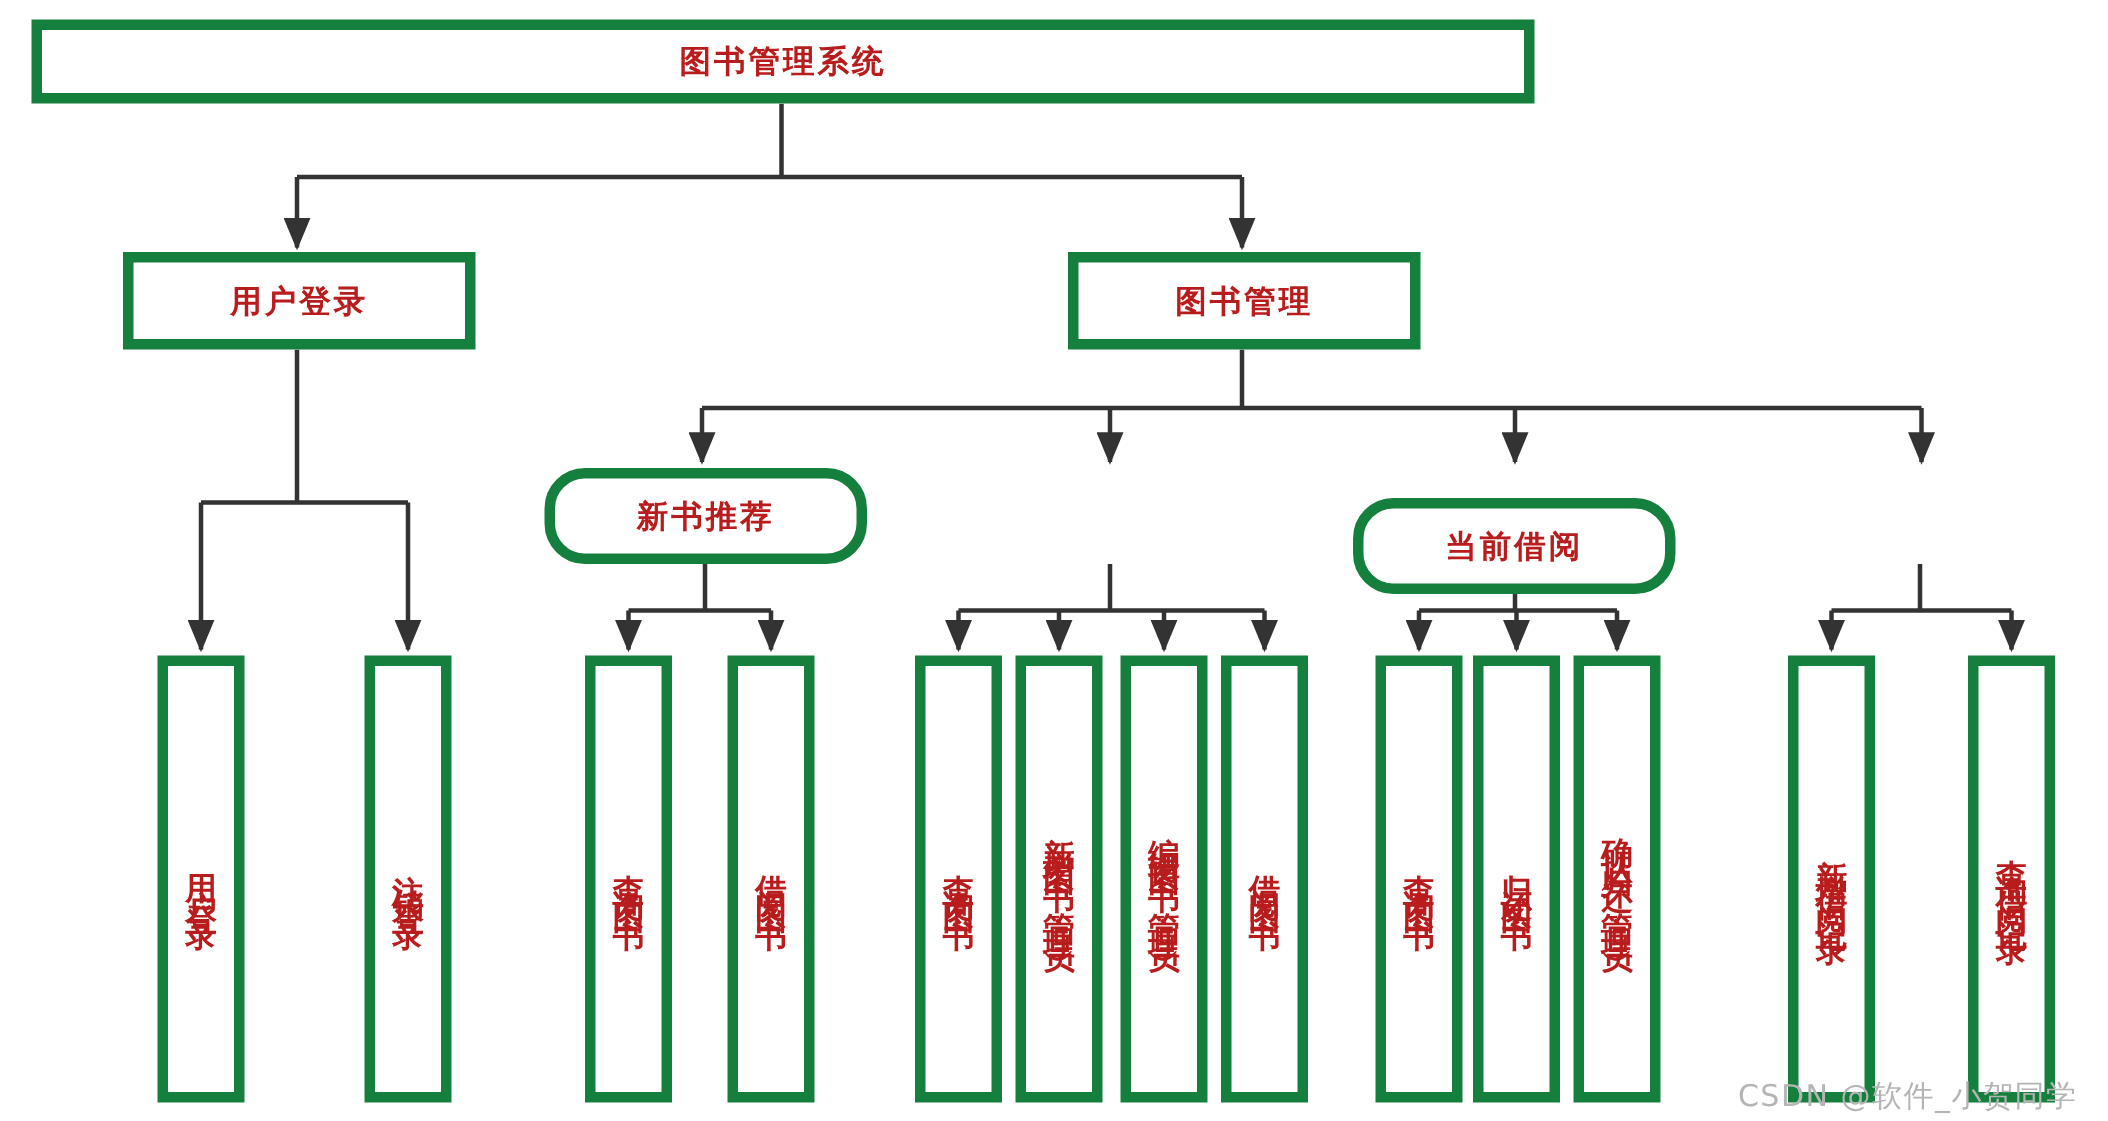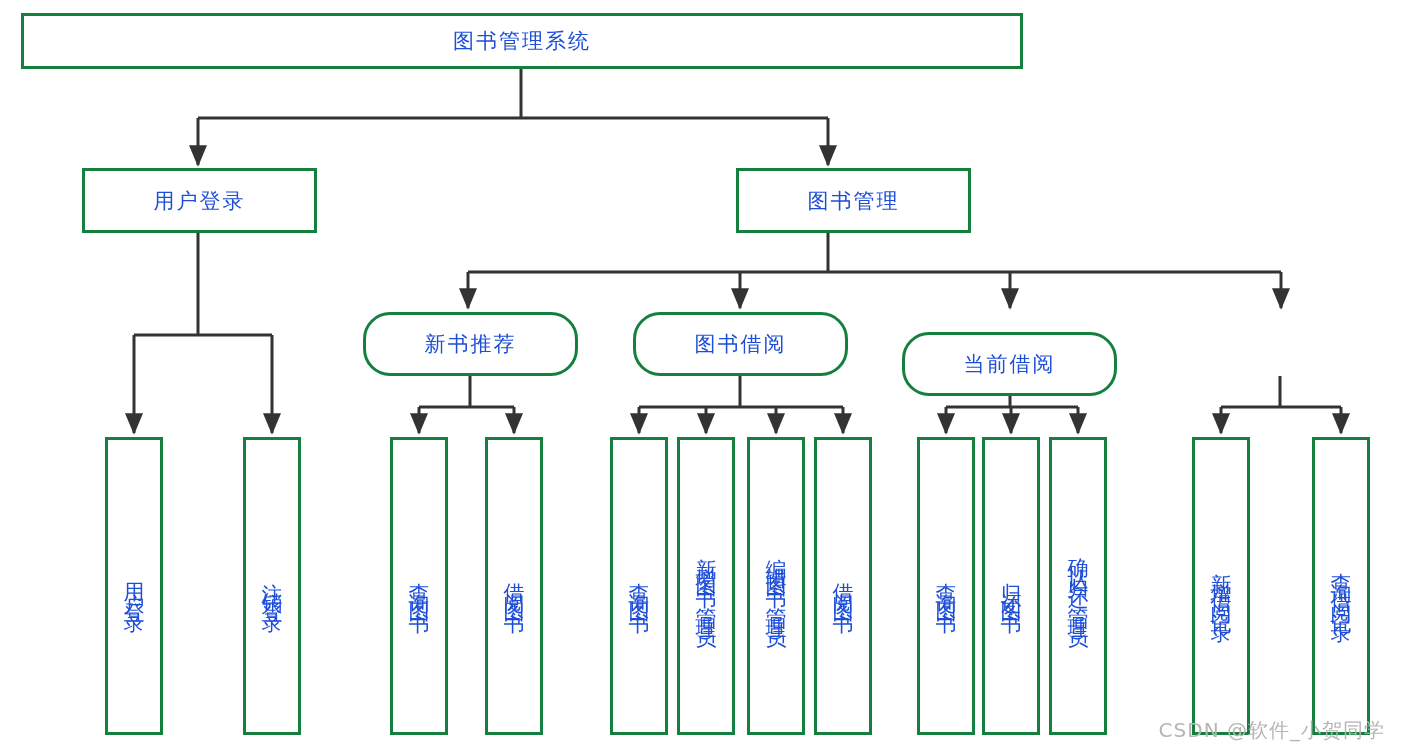--- a/index.html
+++ b/index.html
@@ -9,26 +9,27 @@
     height: 747px;
     background: #ffffff;
     font-family: "DejaVu Sans", "Liberation Sans", sans-serif;
     overflow: hidden;
   }
   #wires { position: absolute; left: 0; top: 0; width: 1405px; height: 747px; }
   .node {
     position: absolute;
     box-sizing: border-box;
     background: #ffffff;
-    border: 3px solid #15803d;
-    color: #1d4ed8;
+    border: 7px solid #15803d;
+    color: #b91c1c;
     display: flex;
     align-items: center;
     justify-content: center;
     text-align: center;
+    font-weight: bold;
   }
   .hbox { font-size: 21px; letter-spacing: 2px; }
   .vbox {
     writing-mode: vertical-rl;
     text-orientation: mixed;
     font-size: 21px;
     letter-spacing: 10px;
     width: 58px;
     top: 437px;
     height: 298px;
@@ -91,24 +92,23 @@
 
       <path d="M1280,376 L1280,407 M1221,407 L1341,407"></path>
       <line x1="1221" y1="407" x2="1221" y2="433" marker-end="url(#arrow)"></line>
       <line x1="1341" y1="407" x2="1341" y2="433" marker-end="url(#arrow)"></line>
     </g>
   </svg>
 
   <div class="node hbox root">图书管理系统</div>
 
   <div class="node hbox lvl2" style="left:82px;">用户登录</div>
-  <div class="node hbox lvl2" style="left:712px;margin-left:24px;">图书管理</div>
+  <div class="node hbox lvl2" style="left:712px;">图书管理</div>
 
   <div class="node hbox lvl3" style="left:363px;">新书推荐</div>
-  <div class="node hbox lvl3" style="left:633px;">图书借阅</div>
   <div class="node hbox lvl3" style="left:902px;margin-top:20px;">当前借阅</div>
 
   <div class="node vbox" style="left:105px;">用户登录</div>
   <div class="node vbox" style="left:243px;">注销登录</div>
 
   <div class="node vbox" style="left:390px;">查询图书</div>
   <div class="node vbox" style="left:485px;">借阅图书</div>
 
   <div class="node vbox" style="left:610px;">查询图书</div>
   <div class="node vbox" style="left:677px;">新增图书（管理员）</div>

